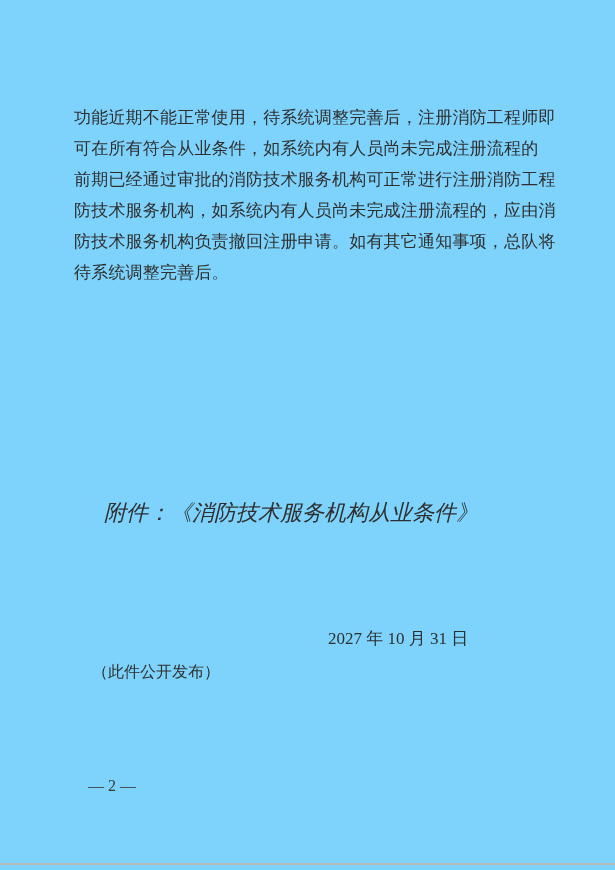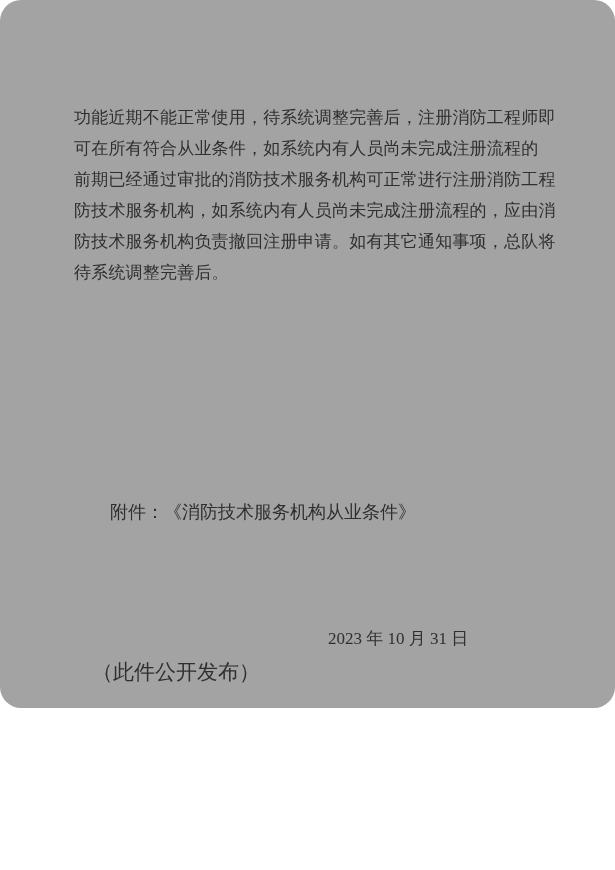--- a/index.html
+++ b/index.html
@@ -3,52 +3,52 @@
 <meta charset="utf-8">
 <style>
   html, body {
     margin: 0;
     padding: 0;
     background: #ffffff;
   }
   .page {
     position: relative;
     width: 615px;
-    height: 708px;
-    background: #a3a3a3;
+    height: 870px;
+    background: #7dd3fc;
     overflow: hidden;
     font-family: "Liberation Sans", sans-serif;
     color: #2f2f2f;
-    border-radius: 21px;
   }
   .body-text {
     position: absolute;
     left: 74px;
     top: 102px;
     width: 480px;
     font-size: 17px;
   }
   .para { margin: 0; padding: 0; }
   .line {
     height: 31px;
     line-height: 31px;
     white-space: nowrap;
     letter-spacing: 0.2px;
   }
   .indent-first .line:first-child {
     text-indent: 35px;
   }
   .attachment-line {
     position: absolute;
-    left: 110px;
+    left: 104px;
     top: 497px;
     height: 31px;
     line-height: 31px;
-    font-size: 18px;
+    font-size: 22px;
     white-space: nowrap;
+    font-style: italic;
   }
   .signer-line {
     position: absolute;
     left: 317px;
     top: 589px;
     height: 31px;
     line-height: 31px;
     font-size: 17px;
     letter-spacing: 4.8px;
     white-space: nowrap;
@@ -62,21 +62,21 @@
     font-size: 17px;
     font-family: "Liberation Serif", serif;
     white-space: nowrap;
   }
   .note-line {
     position: absolute;
     left: 92px;
     top: 656px;
     height: 31px;
     line-height: 31px;
-    font-size: 21px;
+    font-size: 16px;
     white-space: nowrap;
   }
   .page-number {
     position: absolute;
     left: 88px;
     top: 774px;
     height: 24px;
     line-height: 24px;
     font-size: 16px;
     font-family: "Liberation Serif", serif;
@@ -104,21 +104,21 @@
         <div class="line">前期已经通过审批的消防技术服务机构可正常进行注册消防工程</div>
         <div class="line">防技术服务机构，如系统内有人员尚未完成注册流程的，应由消</div>
         <div class="line">防技术服务机构负责撤回注册申请。如有其它通知事项，总队将</div>
         <div class="line">待系统调整完善后。</div>
       </div>
   </div>
 
   <div class="attachment-line">附件：《消防技术服务机构从业条件》</div>
 
 
-  <div class="date-line">2023 年 10 月 31 日</div>
+  <div class="date-line">2027 年 10 月 31 日</div>
 
   <div class="note-line">（此件公开发布）</div>
 
   <div class="page-number">— 2 —</div>
 
   <div class="page-edge-shadow"></div>
 
 </div>
 
 </body></html>

